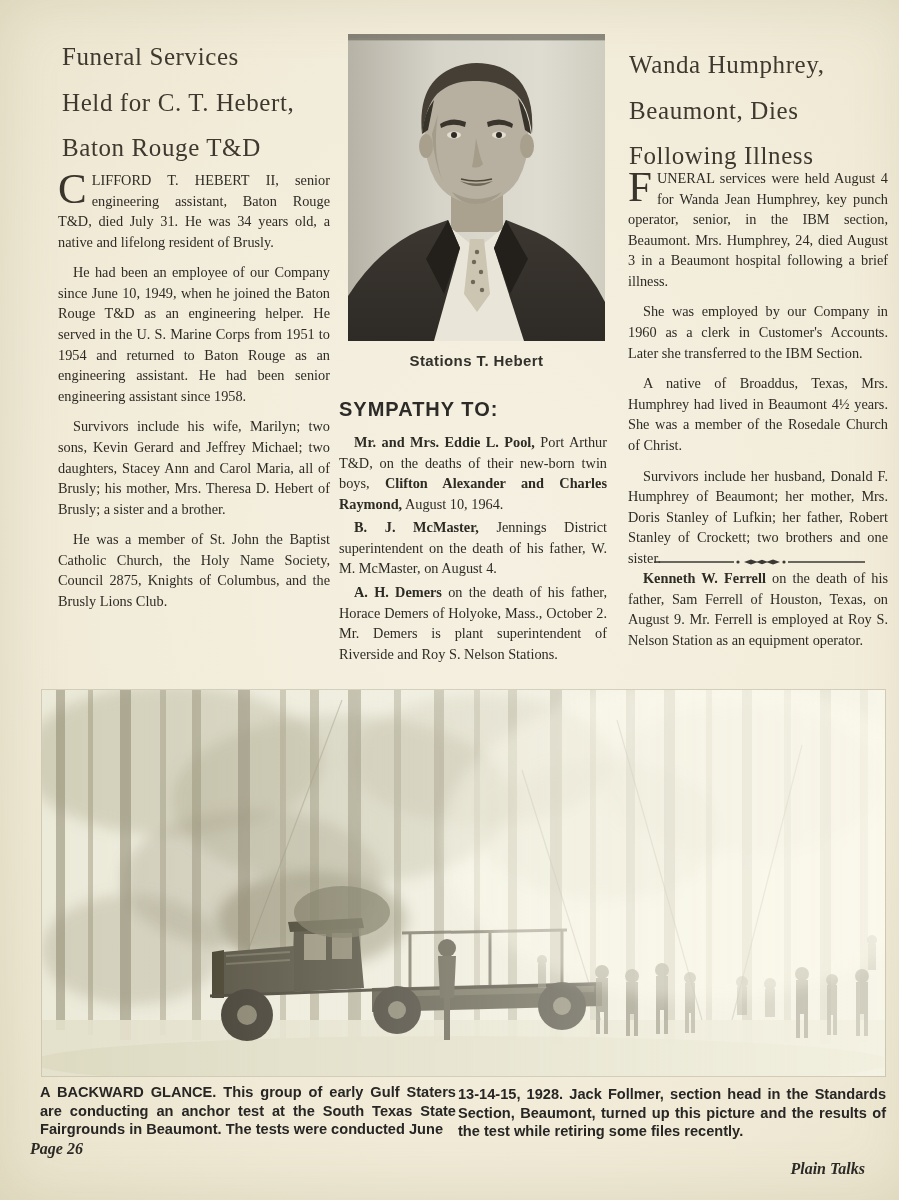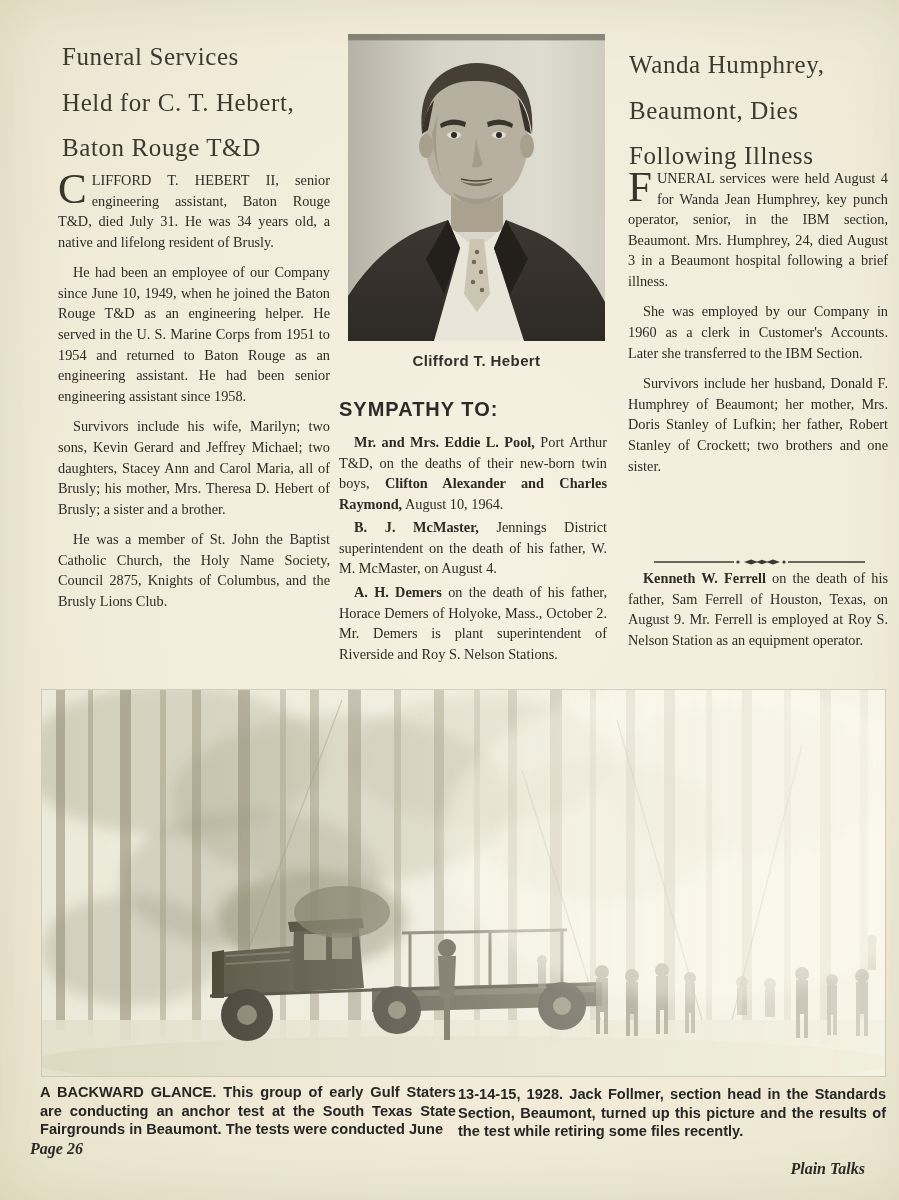--- a/index.html
+++ b/index.html
@@ -157,38 +157,39 @@
       <circle cx="106" cy="101" r="3" fill="#2e2a24"></circle>
       <circle cx="151" cy="101" r="3" fill="#2e2a24"></circle>
 
       <path d="M128 104 Q132 124 135 130 Q131 135 124 133 Q126 124 128 104 Z" fill="#a59c89"></path>
 
       <path d="M112 147 Q128 152 145 147 Q129 157 112 147 Z" fill="#6f6655"></path>
       <path d="M113 145 Q128 149 144 145" stroke="#4c463a" stroke-width="1.6" fill="none"></path>
 
       <path d="M104 158 Q128 172 154 158 Q143 170 128 170 Q112 170 104 158 Z" fill="#9a9280" opacity=".7"></path>
     </svg>
-    <div class="photo-caption">Clifford T. Hebert</div>
+    <div class="photo-caption">Stations T. Hebert</div>
   </div>
 
   <div class="sympathy-head">SYMPATHY TO:</div>
   <div class="bodycol sympathy">
       <p><span class="bold">Mr. and Mrs. Eddie L. Pool,</span><span> Port Arthur T&amp;D, on the deaths of their new-born twin boys, </span><span class="bold">Clifton Alexander and Charles Raymond,</span><span> August 10, 1964.</span></p>
       <p><span class="bold">B. J. McMaster,</span><span> Jennings District superintendent on the death of his father, W. M. McMaster, on August 4.</span></p>
       <p><span class="bold">A. H. Demers</span><span> on the death of his father, Horace Demers of Holyoke, Mass., October 2. Mr. Demers is plant superintendent of Riverside and Roy S. Nelson Stations.</span></p>
     </div>
 
   <div class="headline" style="left:629px;top:42px;">
     <div>Wanda Humphrey,</div>
     <div>Beaumont, Dies</div>
     <div>Following Illness</div>
   </div>
   <div class="bodycol" style="left:628px;top:168px;width:260px;">
       <p><span class="dropcap">F</span><span>UNERAL services were held August 4 for Wanda Jean Humphrey, key punch operator, senior, in the IBM section, Beaumont. Mrs. Humphrey, 24, died August 3 in a Beaumont hospital following a brief illness.</span></p>
       <p><span>She was employed by our Company in 1960 as a clerk in Customer's Accounts. Later she transferred to the IBM Section.</span></p>
+      <p><span>A native of Broaddus, Texas, Mrs. Humphrey had lived in Beaumont 4½ years. She was a member of the Rosedale Church of Christ.</span></p>
       <p><span>Survivors include her husband, Donald F. Humphrey of Beaumont; her mother, Mrs. Doris Stanley of Lufkin; her father, Robert Stanley of Crockett; two brothers and one sister.</span></p>
     </div>
 
   <svg class="ornament" viewBox="0 0 215 12" xmlns="http://www.w3.org/2000/svg">
     <line x1="2" y1="6" x2="82" y2="6" stroke="#3b3833" stroke-width="1.4"></line>
     <circle cx="86" cy="6" r="1.6" fill="#3b3833"></circle>
     <path d="M92 6 L99 3.4 L106 6 L99 8.6 Z" fill="#3b3833"></path>
     <path d="M104 6 L110 3.8 L116 6 L110 8.2 Z" fill="#3b3833"></path>
     <path d="M114 6 L121 3.4 L128 6 L121 8.6 Z" fill="#3b3833"></path>
     <circle cx="132" cy="6" r="1.6" fill="#3b3833"></circle>

